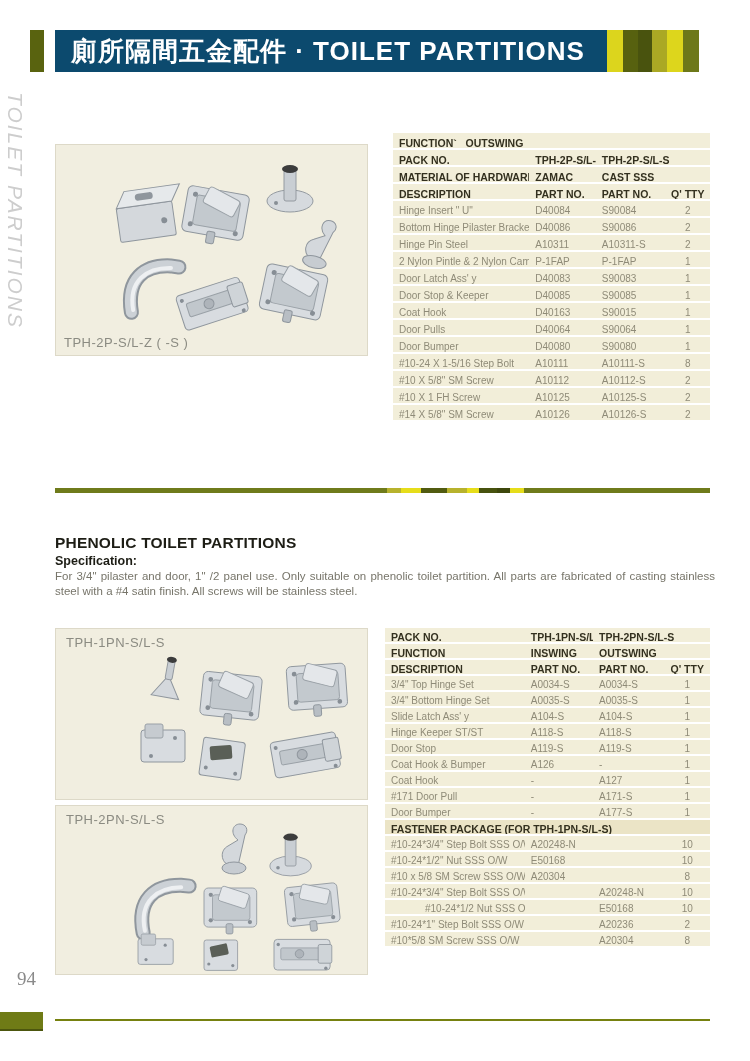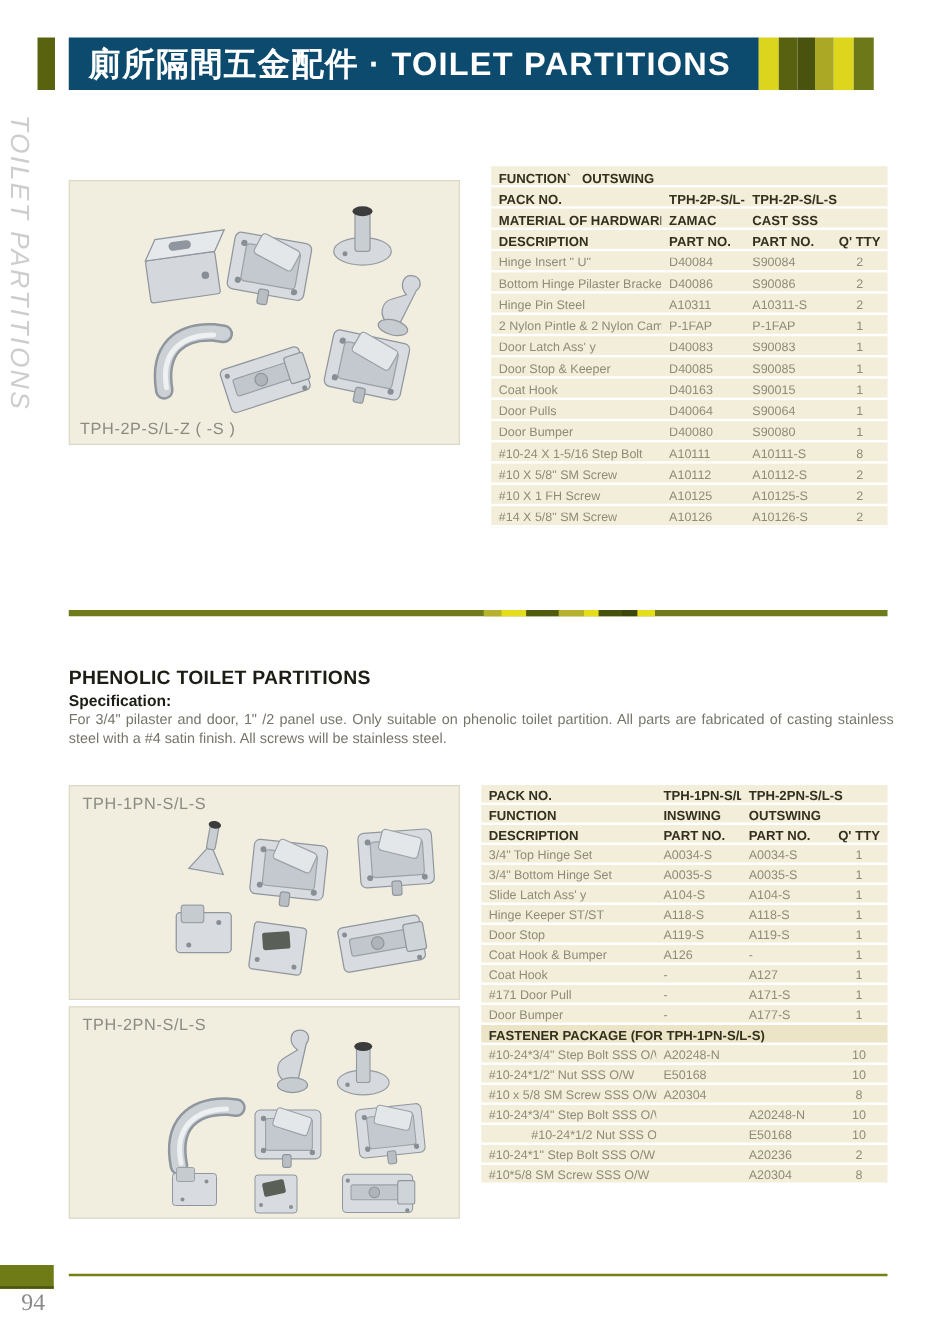--- a/index.html
+++ b/index.html
@@ -43,21 +43,21 @@
   .divider{position:absolute;left:55px;top:488px;width:655px;height:5px;background:#6f7b1b;font-size:0;}
   .divider .stripe-wrap{position:absolute;left:332px;top:0;height:5px;white-space:nowrap;font-size:0;}
   
   .sec-heading{position:absolute;left:55px;top:534px;font-size:15.5px;font-weight:bold;color:#1d1d15;letter-spacing:0.2px;}
   .spec-label{position:absolute;left:55px;top:554px;font-size:12.5px;font-weight:bold;color:#1d1d15;}
   .spec-text{
     position:absolute;left:55px;top:569px;width:660px;font-size:11.5px;color:#77756a;
     line-height:14.5px;text-align:justify;
   }
   
-  .page-num{position:absolute;left:17px;top:1032px;font-family:"Liberation Serif",serif;font-size:19px;color:#8a8a8a;}
+  .page-num{position:absolute;left:17px;top:968px;font-family:"Liberation Serif",serif;font-size:19px;color:#8a8a8a;}
   .foot-block{position:absolute;left:0;top:1012px;width:43px;height:19px;background:#6f7b16;border-bottom:2px solid #4c560e;box-sizing:border-box;}
   .foot-line{position:absolute;left:55px;top:1019px;width:655px;height:2px;background:#76810f;}
 </style>
 </head>
 <body>
 
 <svg width="0" height="0" style="position:absolute" aria-hidden="true">
   <defs>
     <g id="p-hinge">
       <rect x="0" y="0" width="62" height="46" rx="5" fill="#d8dce0" stroke="#8f969d"></rect>

